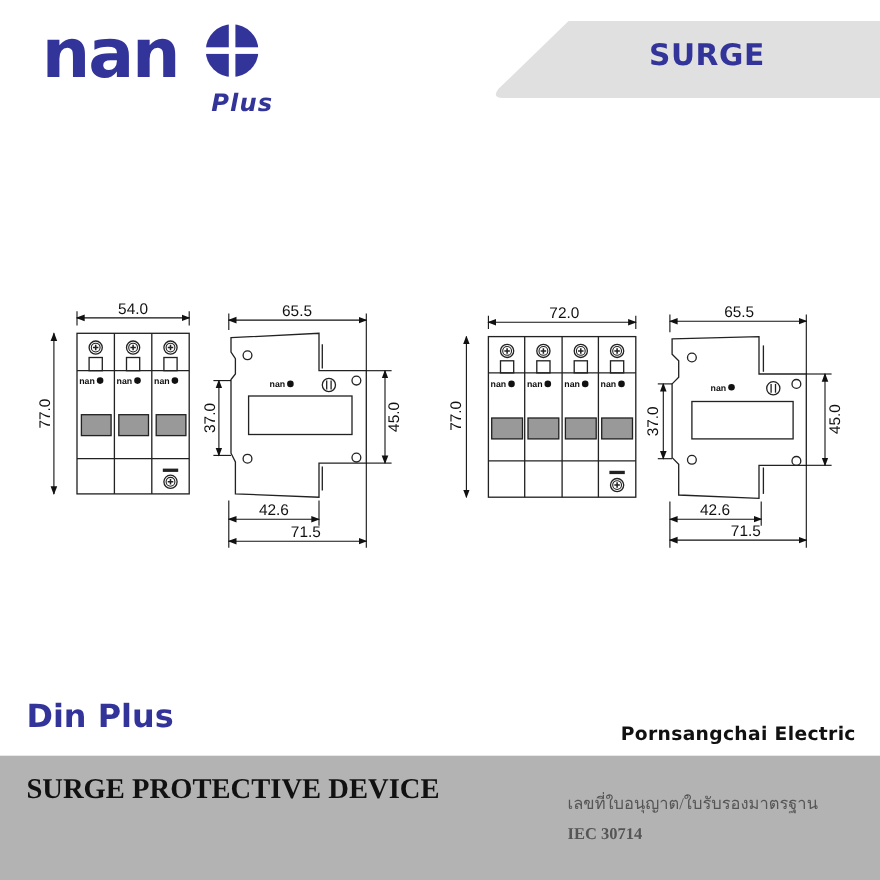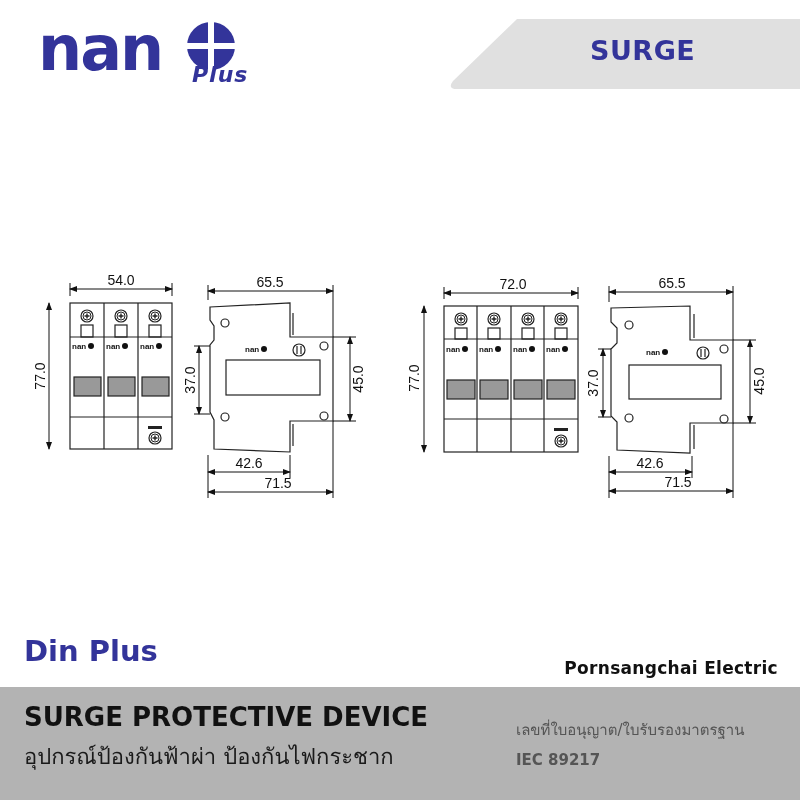--- a/index.html
+++ b/index.html
@@ -1,26 +1,26 @@
 <!DOCTYPE html>
 <html><head>
 <meta charset="utf-8">
 <style>
   html, body { margin: 0; padding: 0; }
   body { width: 800px; height: 800px; background: #ffffff; position: relative; overflow: hidden; font-family: "DejaVu Sans", sans-serif; }
   .logo { position: absolute; left: 38px; top: 18px; width: 210px; height: 82px; }
   .logo-word { position: absolute; left: 0; top: 0; font-family: "DejaVu Sans", sans-serif; font-weight: bold; font-size: 62px; letter-spacing: -2px; color: #33349a; line-height: 62px; }
-  .logo-plus { position: absolute; left: 154px; top: 44px; font-family: "DejaVu Sans", sans-serif; font-style: italic; font-weight: bold; font-size: 22px; letter-spacing: 1px; color: #33349a; text-align: right; }
+  .logo-plus { position: absolute; left: 154px; top: 64px; font-family: "DejaVu Sans", sans-serif; font-style: italic; font-weight: bold; font-size: 22px; letter-spacing: 1px; color: #33349a; text-align: right; }
   .logo-badge { position: absolute; left: 148px; top: 3px; width: 50px; height: 50px; }
   .banner { position: absolute; left: 447px; top: 19px; width: 353px; height: 70px; }
   .banner-text { position: absolute; left: 590px; top: 35px; font-size: 27px; font-weight: bold; color: #33349a; letter-spacing: 0.5px; }
   .drawing { position: absolute; left: 0; top: 250px; width: 800px; height: 260px; }
   .din-type { position: absolute; left: 24px; top: 634px; font-size: 29px; font-weight: bold; color: #33349a; }
   .company { position: absolute; right: 22px; top: 658px; font-size: 17px; font-weight: bold; color: #111; letter-spacing: 0.3px; }
-  .footer { position: absolute; left: 0; top: 687px; width: 800px; height: 113px; background: #b3b3b3; }
+  .footer { position: absolute; left: 0; top: 687px; width: 800px; height: 113px; background: #b3b3b3; font-family: Liberation Serif, serif; }
   .footer-title { position: absolute; left: 24px; top: 15px; font-size: 26px; font-weight: bold; color: #111; }
   .footer-thai { position: absolute; left: 24px; top: 52px; font-size: 22px; color: #1a1a1a; }
   .footer-cert-label { position: absolute; left: 516px; top: 31px; font-size: 15px; color: #555; }
   .footer-cert-value { position: absolute; left: 516px; top: 64px; font-size: 15px; font-weight: bold; color: #555; }
 </style>
 </head>
 <body>
 
 <div class="logo">
   <div class="logo-word">nan</div>
@@ -181,16 +181,15 @@
   <line x1="609" y1="491" x2="733" y2="491" stroke="#111" marker-start="url(#ar)" marker-end="url(#ar)"></line>
   <line x1="733" y1="423" x2="733" y2="498" stroke="#111"></line>
   <text x="678" y="487" font-size="14" text-anchor="middle" fill="#111">71.5</text>
 </svg>
 
 <div class="din-type">Din Plus</div>
 <div class="company">Pornsangchai  Electric</div>
 
 <div class="footer">
   <div class="footer-title">SURGE PROTECTIVE DEVICE</div>
-  <div class="footer-thai">อุปกรณ์ป้องกันฟ้าผ่า ป้องกันไฟกระชาก</div>
   <div class="footer-cert-label">เลขที่ใบอนุญาต/ใบรับรองมาตรฐาน</div>
-  <div class="footer-cert-value">IEC 89217</div>
+  <div class="footer-cert-value">IEC 30714</div>
 </div>
 
 </body></html>

